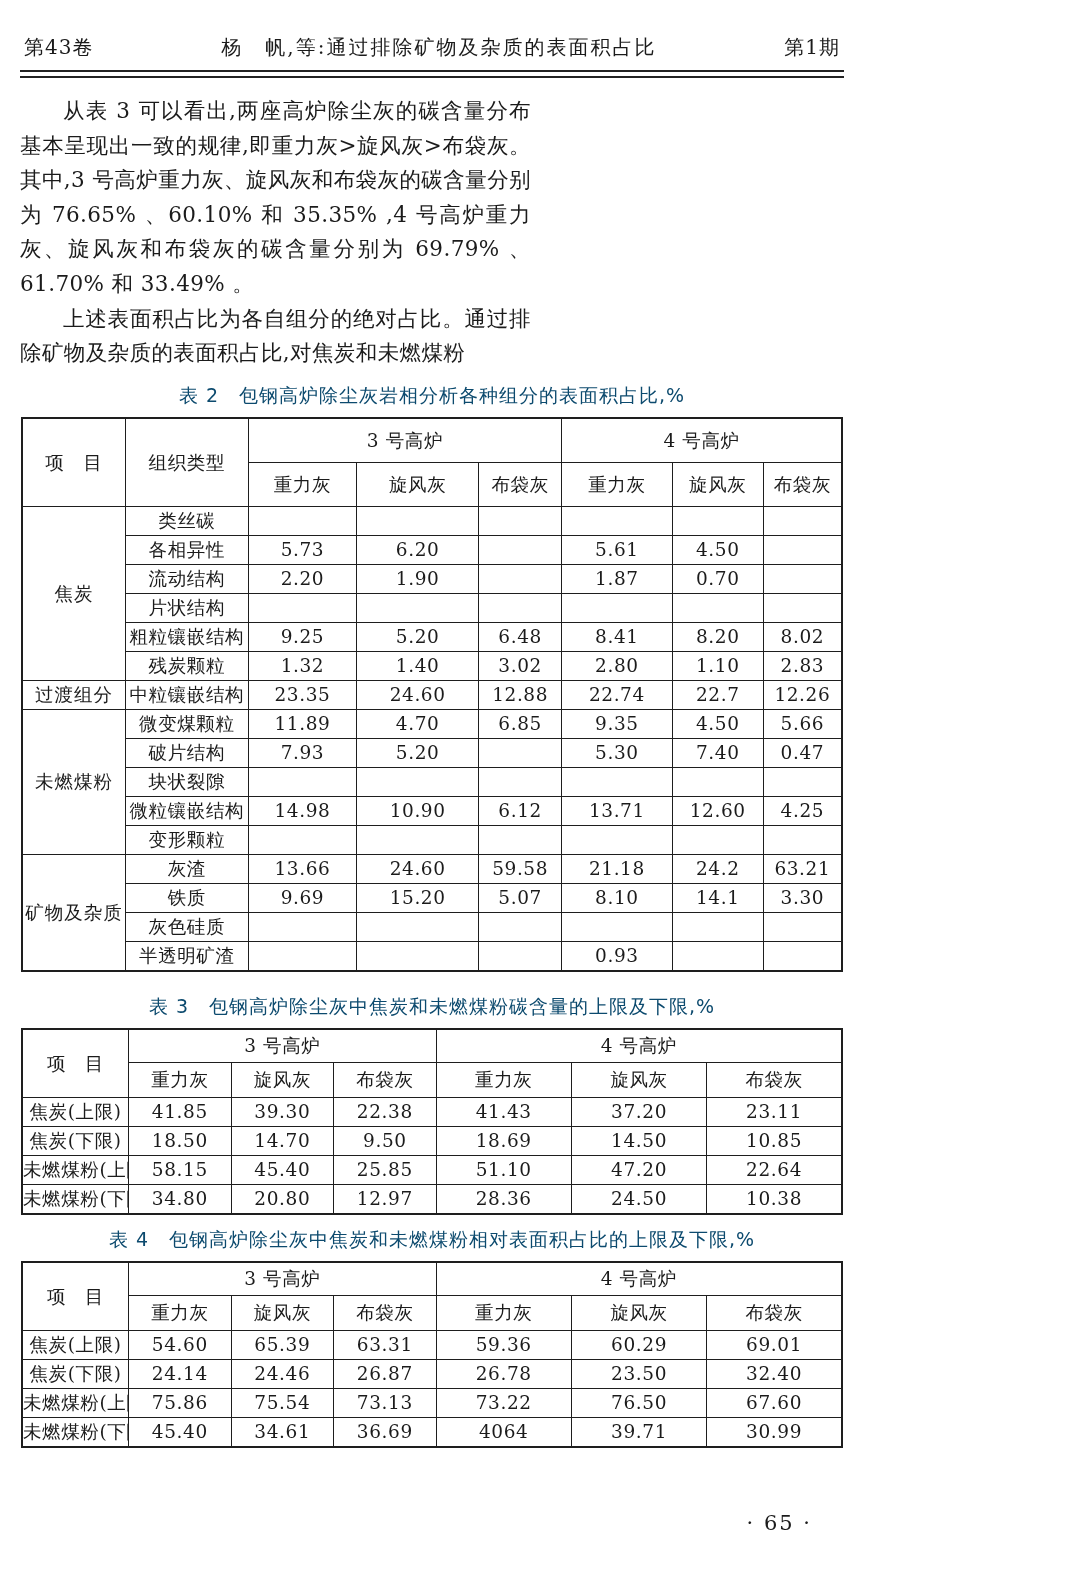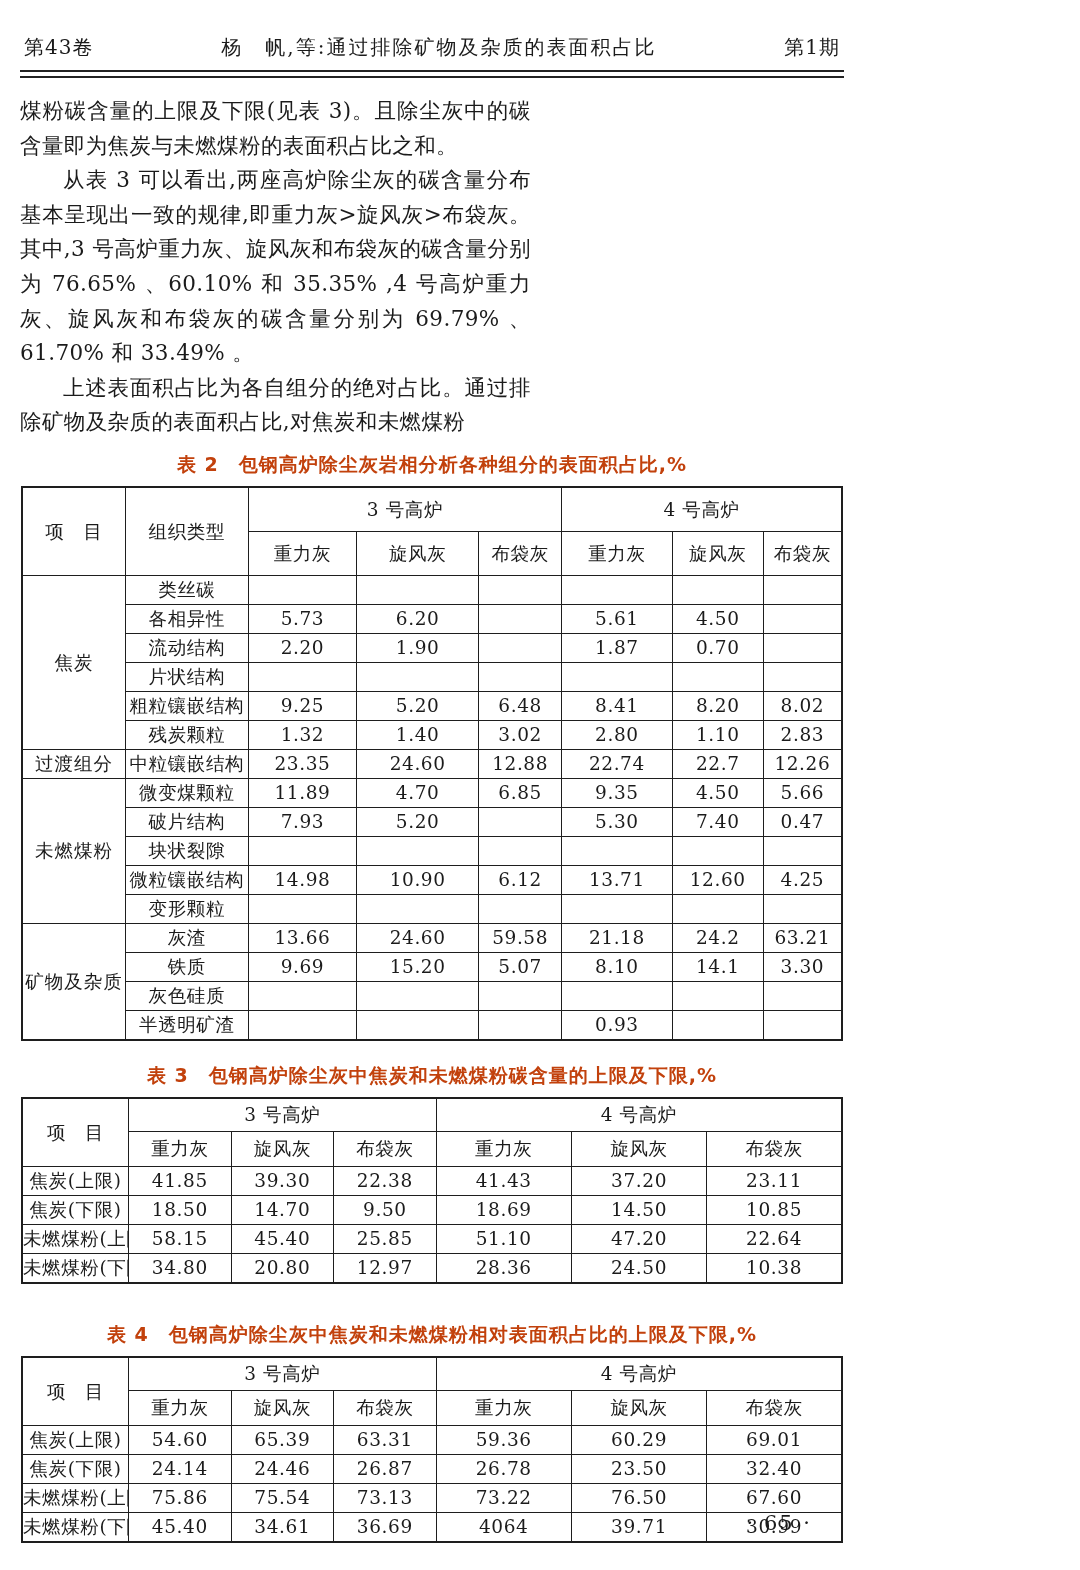--- a/index.html
+++ b/index.html
@@ -16,25 +16,25 @@
   .double-rule{height:4px;border-top:2px solid #222;border-bottom:2px solid #222;margin:0 0 16px 0;}
   
   .columns{display:flex;gap:18px;}
   .col{width:511px;font-size:21.5px;line-height:34.6px;text-align:justify;
     letter-spacing:0.4px;}
   .col p{margin:0;}
   .col p.indent{text-indent:2em;}
   
   .table-title{
     text-align:center;font-family:"DejaVu Sans","Liberation Sans",sans-serif;
-    font-weight:700;font-size:19px;letter-spacing:1px;color:#c2410c;
+    font-weight:400;font-size:19px;letter-spacing:1px;color:#0c4a6e;
     margin:12px 0 8px 0;
   }
   .t3-title{margin-top:22px;}
-  .t4-title{margin-top:38px;}
+  .t4-title{margin-top:12px;}
   
   .table-host{padding:0 1px;}
   table.data-table{
     width:100%;border-collapse:collapse;table-layout:fixed;
     font-size:18.5px;border:2px solid #1e1e1e;letter-spacing:0.6px;
   }
   table.data-table th,table.data-table td{
     border:1px solid #1e1e1e;text-align:center;vertical-align:middle;
     font-weight:normal;padding:0;overflow:hidden;white-space:nowrap;
   }
@@ -55,21 +55,20 @@
 
   <div class="runhead">
     <span>第43卷</span>
     <span class="center">杨　帆,等:通过排除矿物及杂质的表面积占比</span>
     <span>第1期</span>
   </div>
   <div class="double-rule"></div>
 
   <div class="columns">
     <div class="col">
-      <p>煤粉碳含量的上限及下限(见表 3)。且除尘灰中的碳含量即为焦炭与未燃煤粉的表面积占比之和。</p>
       <p class="indent">从表 3 可以看出,两座高炉除尘灰的碳含量分布基本呈现出一致的规律,即重力灰&gt;旋风灰&gt;布袋灰。其中,3 号高炉重力灰、旋风灰和布袋灰的碳含量分别为 76.65% 、60.10% 和 35.35% ,4 号高炉重力灰、旋风灰和布袋灰的碳含量分别为 69.79% 、61.70% 和 33.49% 。</p>
       <p class="indent">上述表面积占比为各自组分的绝对占比。通过排除矿物及杂质的表面积占比,对焦炭和未燃煤粉</p>
     </div>
   </div>
 
   <section>
     <div class="table-title">表 2　包钢高炉除尘灰岩相分析各种组分的表面积占比,%</div>
     <div class="table-host" data-table="0">
         <table class="data-table tall-head">
           <colgroup>

